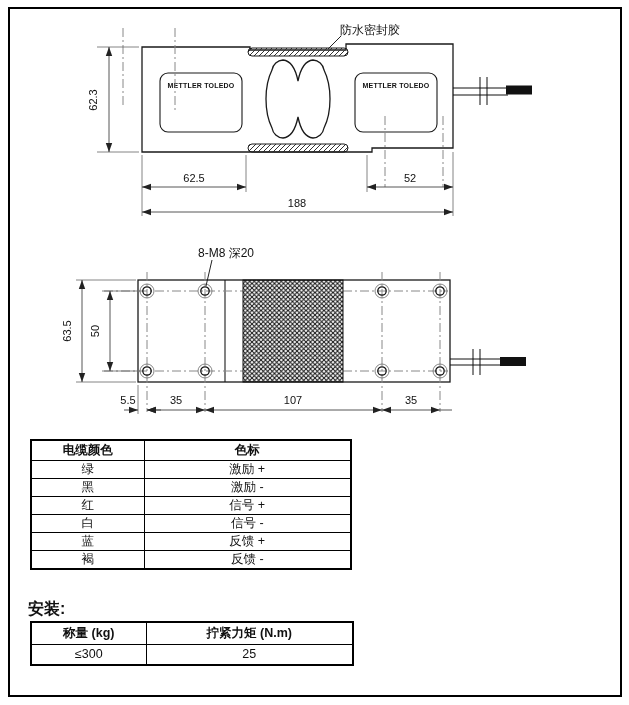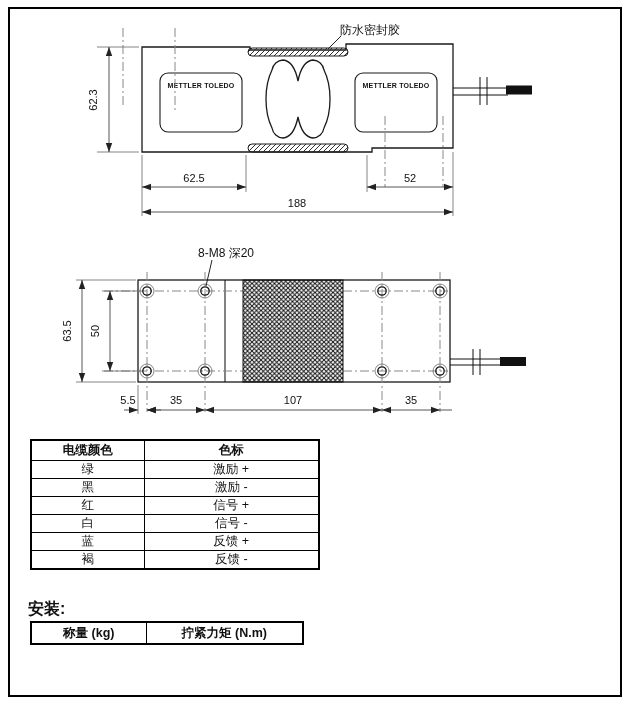--- a/index.html
+++ b/index.html
@@ -12,22 +12,22 @@
   svg text { fill:#111; font-family:"Liberation Sans","DejaVu Sans",sans-serif; }
   .dimtxt { font-size:11px; }
   .cjk { font-size:12px; }
   .brand { font-size:7px; font-weight:bold; letter-spacing:0.2px; }
   table { position:absolute; border-collapse:collapse; background:#fff;
     font-size:12.5px; text-align:center; }
   table, th, td { border:1px solid #000; }
   table { border-width:2px; }
   th { font-weight:bold; height:20px; }
   td { height:18px; }
-  #cable-table { left:30px; top:439px; width:290px; }
-  #torque-table { left:30px; top:621px; width:274px; }
+  #cable-table { left:30px; top:439px; width:322px; }
+  #torque-table { left:30px; top:621px; width:324px; }
   #torque-table th { height:22px; }
   #torque-table td { height:21px; }
   .install-title { position:absolute; left:28px; top:599px; font-size:16px; font-weight:bold; }
   .c1 { width:113px; }
   .c1b { width:115px; }
 </style>
 </head>
 <body>
 
 <div class="border-frame"></div>
@@ -226,14 +226,18 @@
       <col class="c1b">
       <col>
     </colgroup>
   <thead>
     <tr>
       <th>称量 (kg)</th>
       <th>拧紧力矩 (N.m)</th>
     </tr>
   </thead>
   <tbody>
+    <tr>
+      <td>≤300</td>
+      <td>25</td>
+    </tr>
   </tbody>
 </table>
 
 </body></html>

